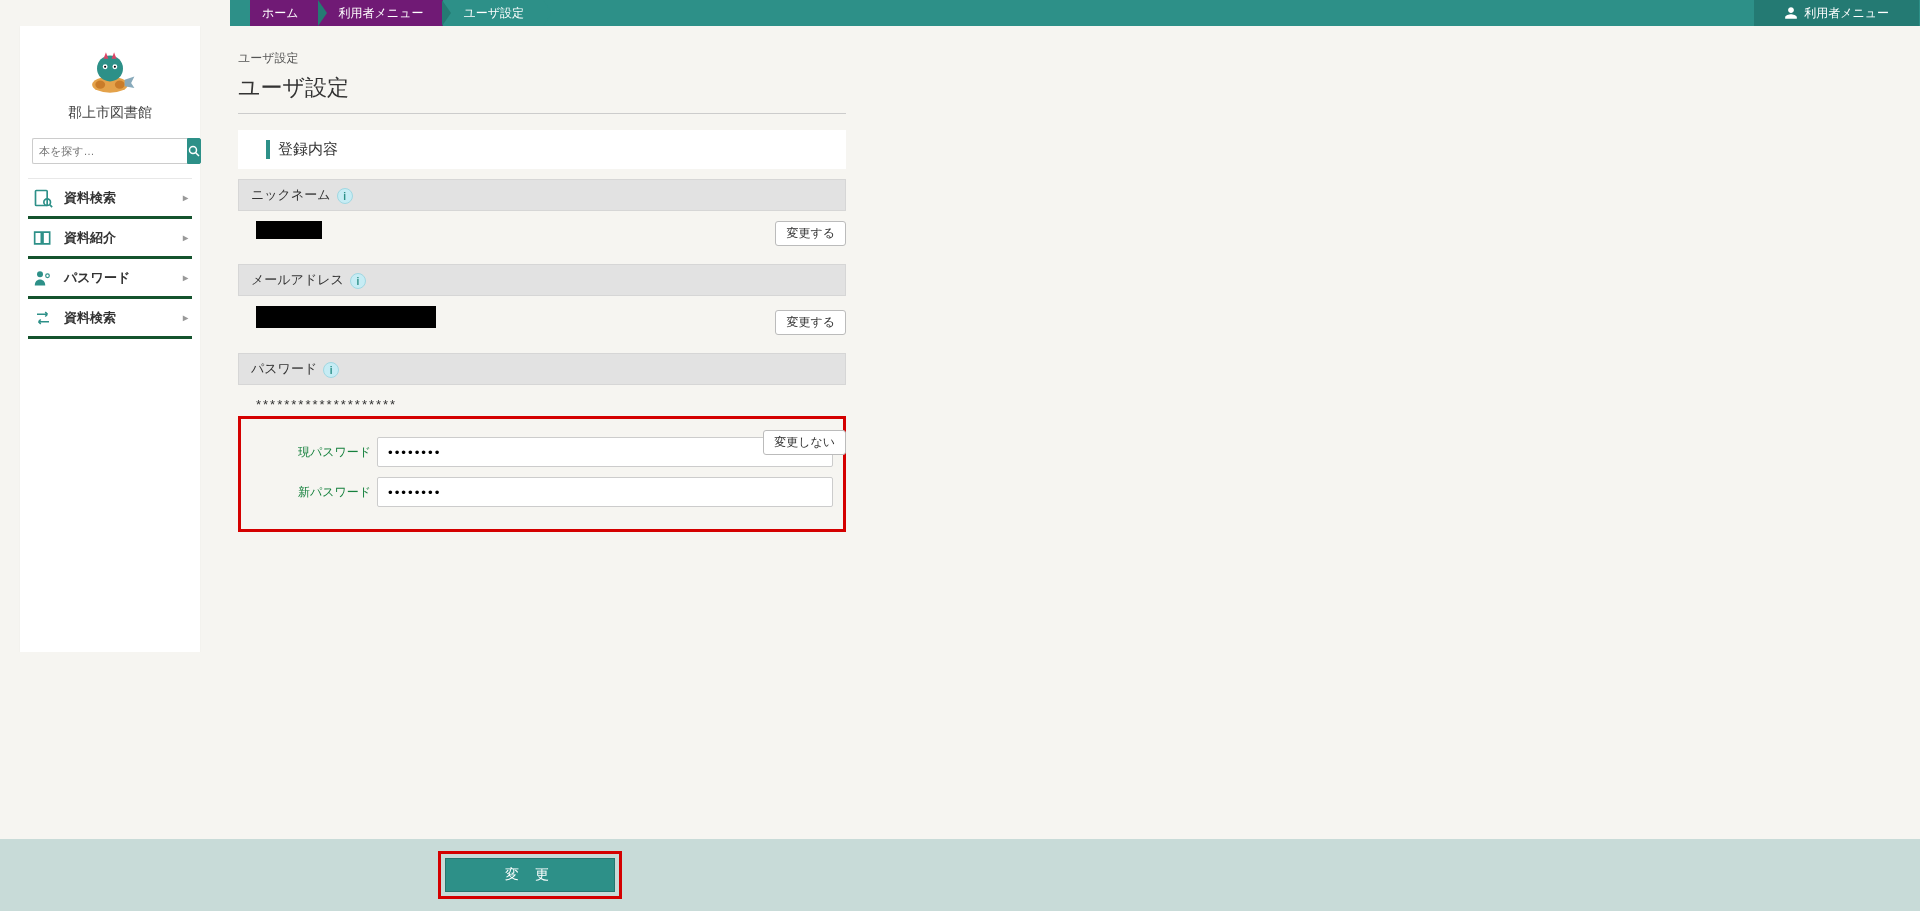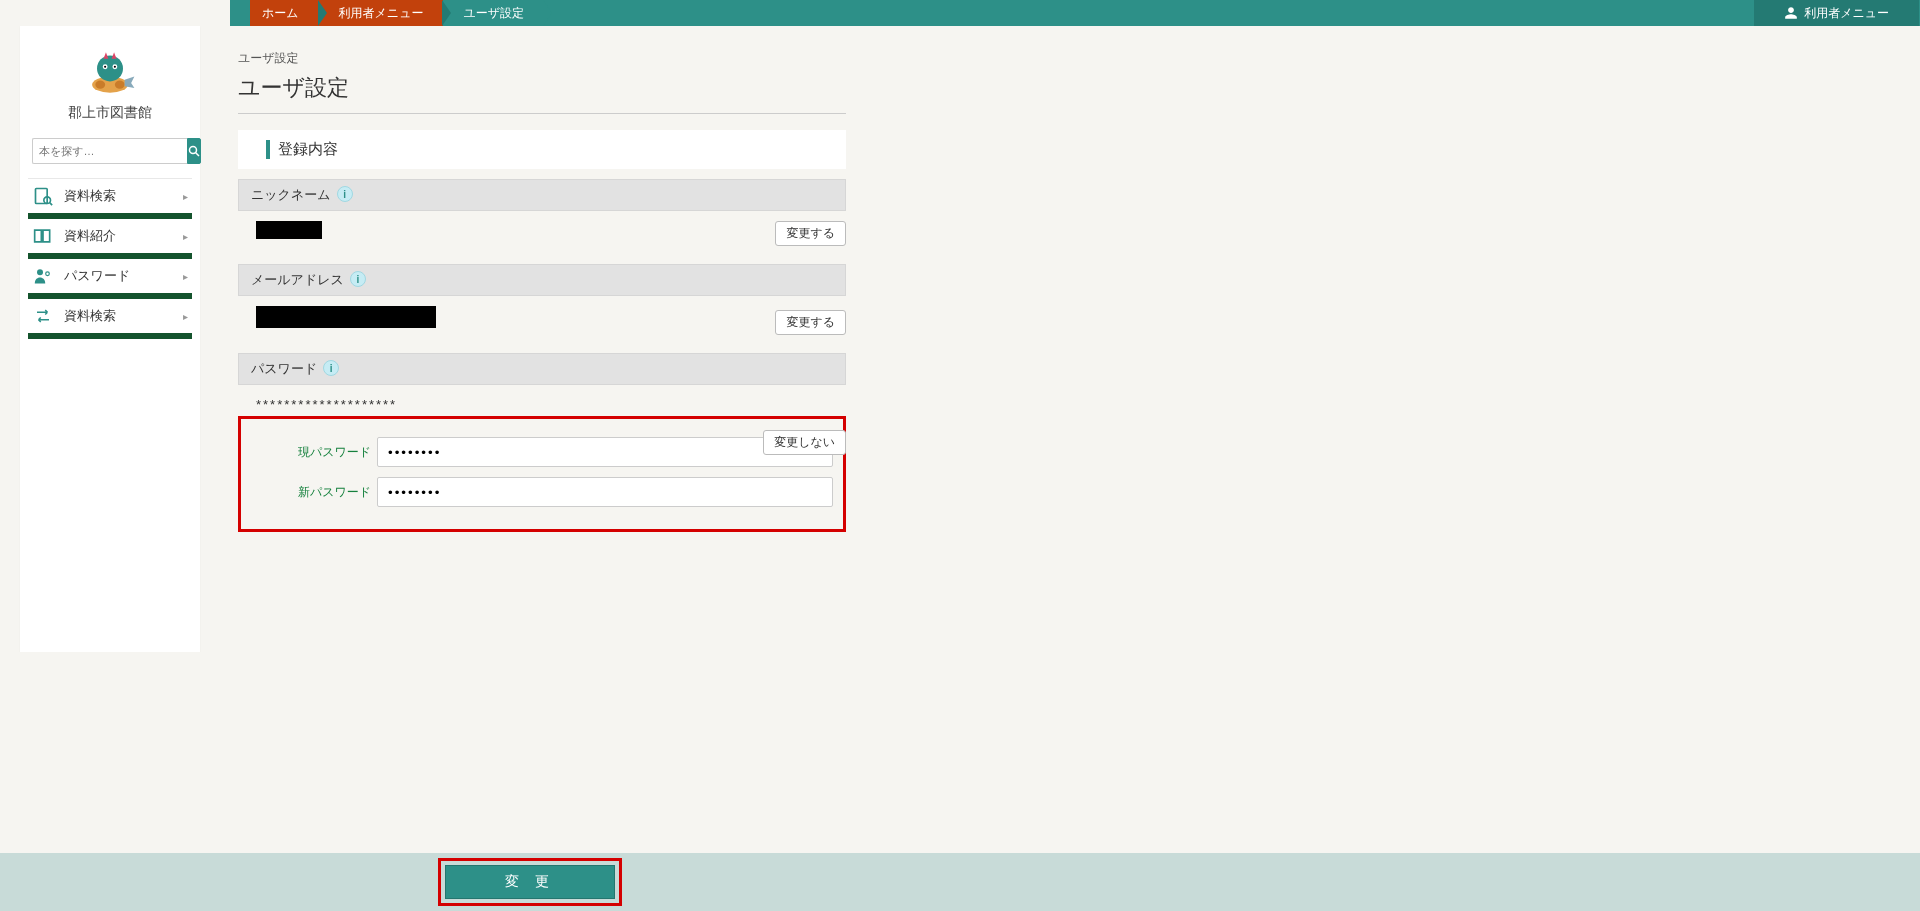--- a/index.html
+++ b/index.html
@@ -4,69 +4,69 @@
   <style>
     * { box-sizing: border-box; margin: 0; padding: 0; }
     body { font-family: "Hiragino Kaku Gothic ProN", "メイリオ", Meiryo, sans-serif; font-size: 13px; color: #333; background: #f6f5f1; }
     
     
     .topbar { display: flex; align-items: stretch; height: 26px; background: #2d9088; }
     .topbar-spacer { width: 230px; background: #f6f5f1; }
     .breadcrumb { display: flex; align-items: center; flex: 1; padding-left: 20px; }
     .crumb { position: relative; color: #fff; font-size: 12px; padding: 0 20px 0 12px; line-height: 26px; height: 26px; cursor: pointer; }
     .crumb::after { content: ""; position: absolute; right: -8px; top: 0; width: 0; height: 0; border-top: 13px solid transparent; border-bottom: 13px solid transparent; border-left: 9px solid #2d9088; z-index: 2; }
-    .crumb:nth-child(1), .crumb:nth-child(2) { background: #c2410c; }
+    .crumb:nth-child(1), .crumb:nth-child(2) { background: #701a75; }
     .crumb:nth-child(1)::after, .crumb:nth-child(2)::after { border-left-color: #247a73; }
     .crumb:nth-child(2) { padding-left: 20px; }
     .crumb:nth-child(3) { padding-left: 20px; }
     .topbar-right { background: #247a73; color: #fff; display: flex; align-items: center; padding: 0 30px; font-size: 12px; cursor: pointer; border-left: 1px solid #2d9088; border-right: 1px solid #2d9088; }
     
     .layout { display: flex; }
     .sidebar { width: 180px; margin-left: 20px; margin-right: 0; background: #fff; min-height: 330px; position: relative; box-shadow: 0 1px 2px rgba(0,0,0,0.04); }
     .logo-wrap { text-align: center; padding: 18px 0 8px 0; }
     .logo-svg { width: 54px; height: 52px; margin: 0 auto; display: block; }
     .site-title { text-align: center; font-size: 14px; color: #444; margin-bottom: 16px; }
     
     .search-wrap { display: flex; margin: 0 10px 14px 12px; }
     .search-input { flex: 1; border: 1px solid #ccc; border-right: none; height: 26px; padding: 0 6px; font-size: 11px; color: #999; border-radius: 2px 0 0 2px; }
     .search-btn { width: 26px; height: 26px; background: #2d9088; border: 1px solid #2d9088; color: #fff; cursor: pointer; border-radius: 0 2px 2px 0; display:flex; align-items:center; justify-content:center;}
     
     .side-nav { border-top: 1px solid #e8e8e8; margin: 0 8px;}
-    .side-item { display: flex; align-items: center; height: 40px; border-bottom: 6px solid #14532d; padding: 0 4px; cursor: pointer; color: #333; font-size: 13px; position: relative; }
+    .side-item { display: flex; align-items: center; height: 40px; border-bottom: 3px solid #14532d; padding: 0 4px; cursor: pointer; color: #333; font-size: 13px; position: relative; font-weight: bold; }
     .side-icon { width: 22px; height: 22px; margin-right: 10px; display: flex; align-items: center; justify-content: center;}
     .side-item .chev { position: absolute; right: 4px; color: #999; font-size: 10px; }
     
     .main { flex: 1; padding: 24px 12px 120px 38px; }
     .mini-crumb { font-size: 12px; color: #555; margin-bottom: 6px; }
     .page-title { font-size: 22px; font-weight: normal; color: #333; border-bottom: 1px solid #ccc; padding-bottom: 10px; margin-bottom: 16px; width: 608px; }
     
     .panel { width: 608px; }
     .panel-head { background: #fff; padding: 10px 28px; font-size: 15px; }
     .panel-head-inner { border-left: 4px solid #2d9088; padding-left: 8px; }
     
     .section { margin-top: 10px; }
-    .sec-head { background: #e2e2e2; border: 1px solid #d6d6d6; padding: 6px 12px; font-size: 13px; display:flex; align-items:flex-start; }
+    .sec-head { background: #e2e2e2; border: 1px solid #d6d6d6; padding: 6px 12px; font-size: 13px; display:flex; align-items:flex-end; }
     .info-ico { width: 16px; height: 16px; border-radius: 50%; background: #c6ecf4; display: inline-flex; align-items:center; justify-content:center; font-size: 10px; color:#2d9088; margin-left: 6px; font-style: normal; font-weight: bold; border:1px solid #a0d8e2;}
     .sec-body { padding: 10px 12px 12px 18px; position: relative;}
     
     .black-redact { background: #000; display: inline-block; }
     .r-small { width: 66px; height: 18px; }
     .r-big { width: 180px; height: 22px; }
     
     .btn-change { position:absolute; right: 0; bottom: 8px; border: 1px solid #bbb; background: #fff; border-radius: 3px; padding: 3px 10px; font-size: 12px; cursor:pointer; color:#333;}
     
     .pw-masked { padding: 12px 18px 4px; font-size: 13px; letter-spacing: 2px; position:relative;}
     
     .hl-box { border: 3px solid #d40000; padding: 8px 10px 12px 10px; margin-top: 0;}
     .pw-row { display: flex; align-items: center; margin: 10px 0; }
     .pw-label { width: 126px; font-size: 12px; color: #15803d; text-align:right; padding-right:6px;}
     .pw-input { flex: 1; height: 30px; border: 1px solid #ccc; border-radius: 2px; padding: 0 10px; letter-spacing: 2px; }
     .pw-row-wrap{ padding-left: 0; }
     
-    .footer-bar { position: fixed; bottom: 0; left: 0; right: 0; height: 58px; background: #c8dbd8; display: flex; align-items: center; }
+    .footer-bar { position: fixed; bottom: 0; left: 0; right: 0; height: 72px; background: #c8dbd8; display: flex; align-items: center; }
     .hl-btn-wrap { border: 3px solid #d40000; margin-left: 438px; padding: 4px;}
     .submit-btn { width: 170px; height: 34px; background: #2d9088; color: #fff; border: 1px solid #25766f; font-size: 14px; letter-spacing: 6px; cursor: pointer;}
     
     svg { display: block; }
     .user-ico{ margin-right:6px; display:inline-flex;}
   </style>
 </head>
 <body>
 
 <div class="topbar">

